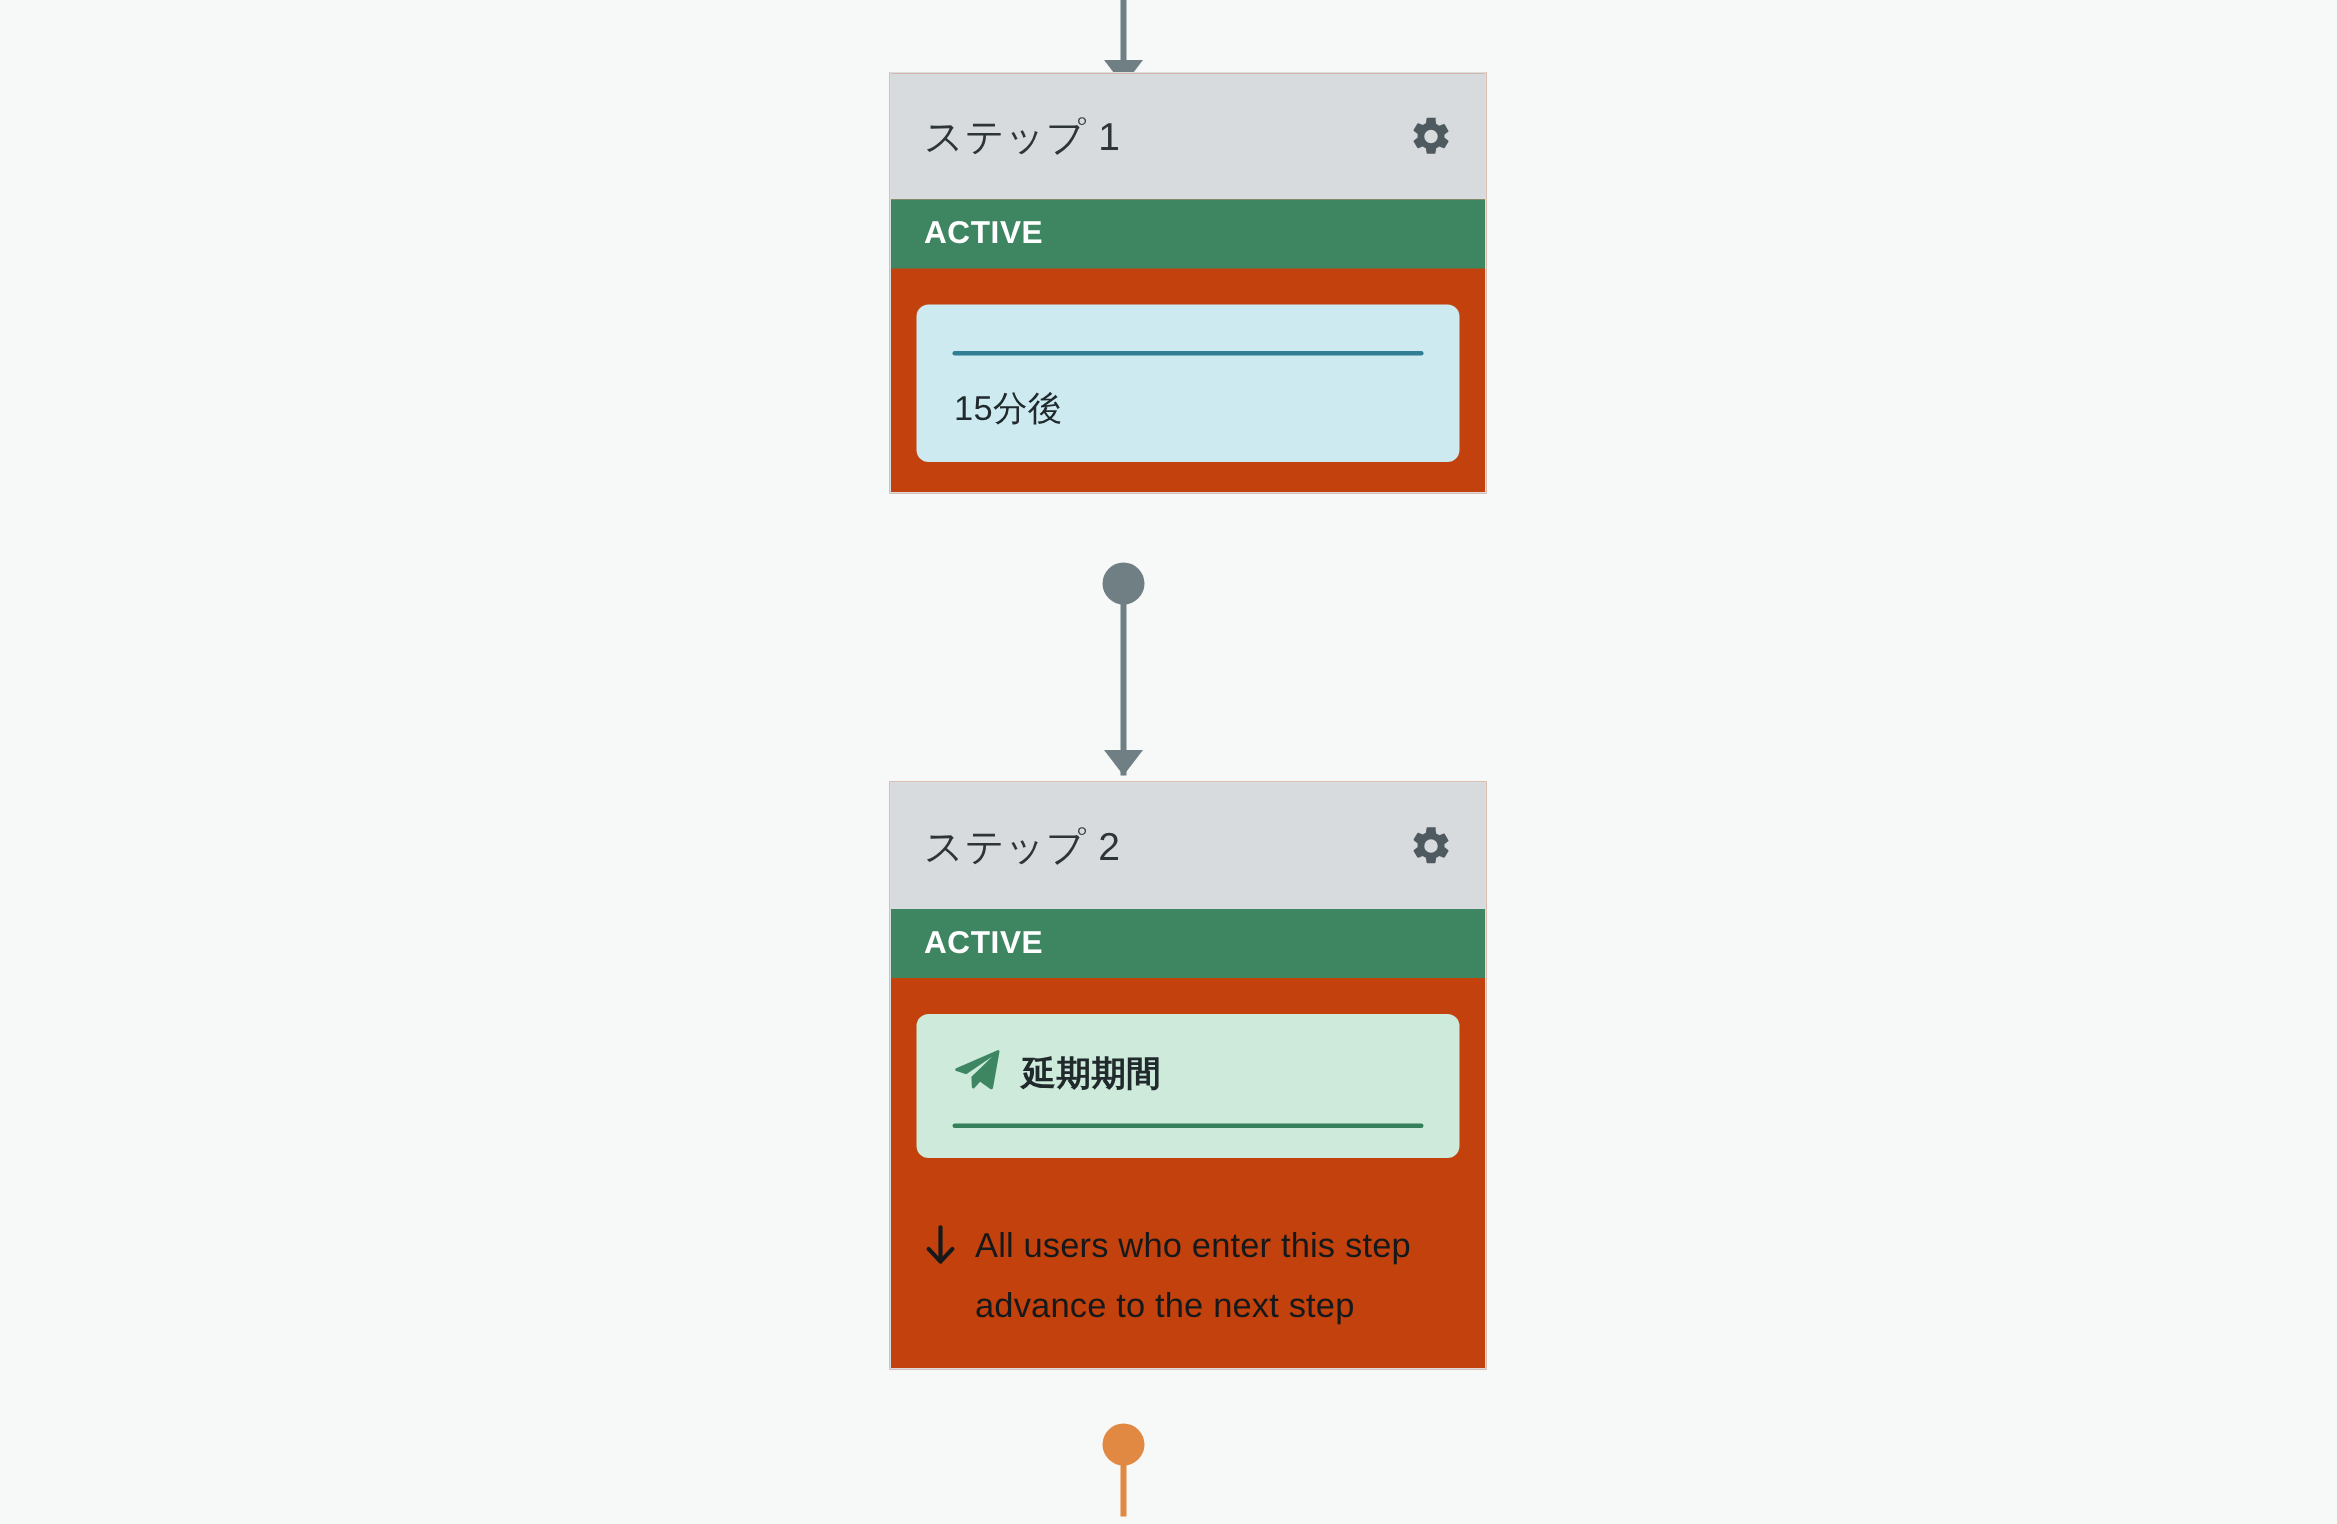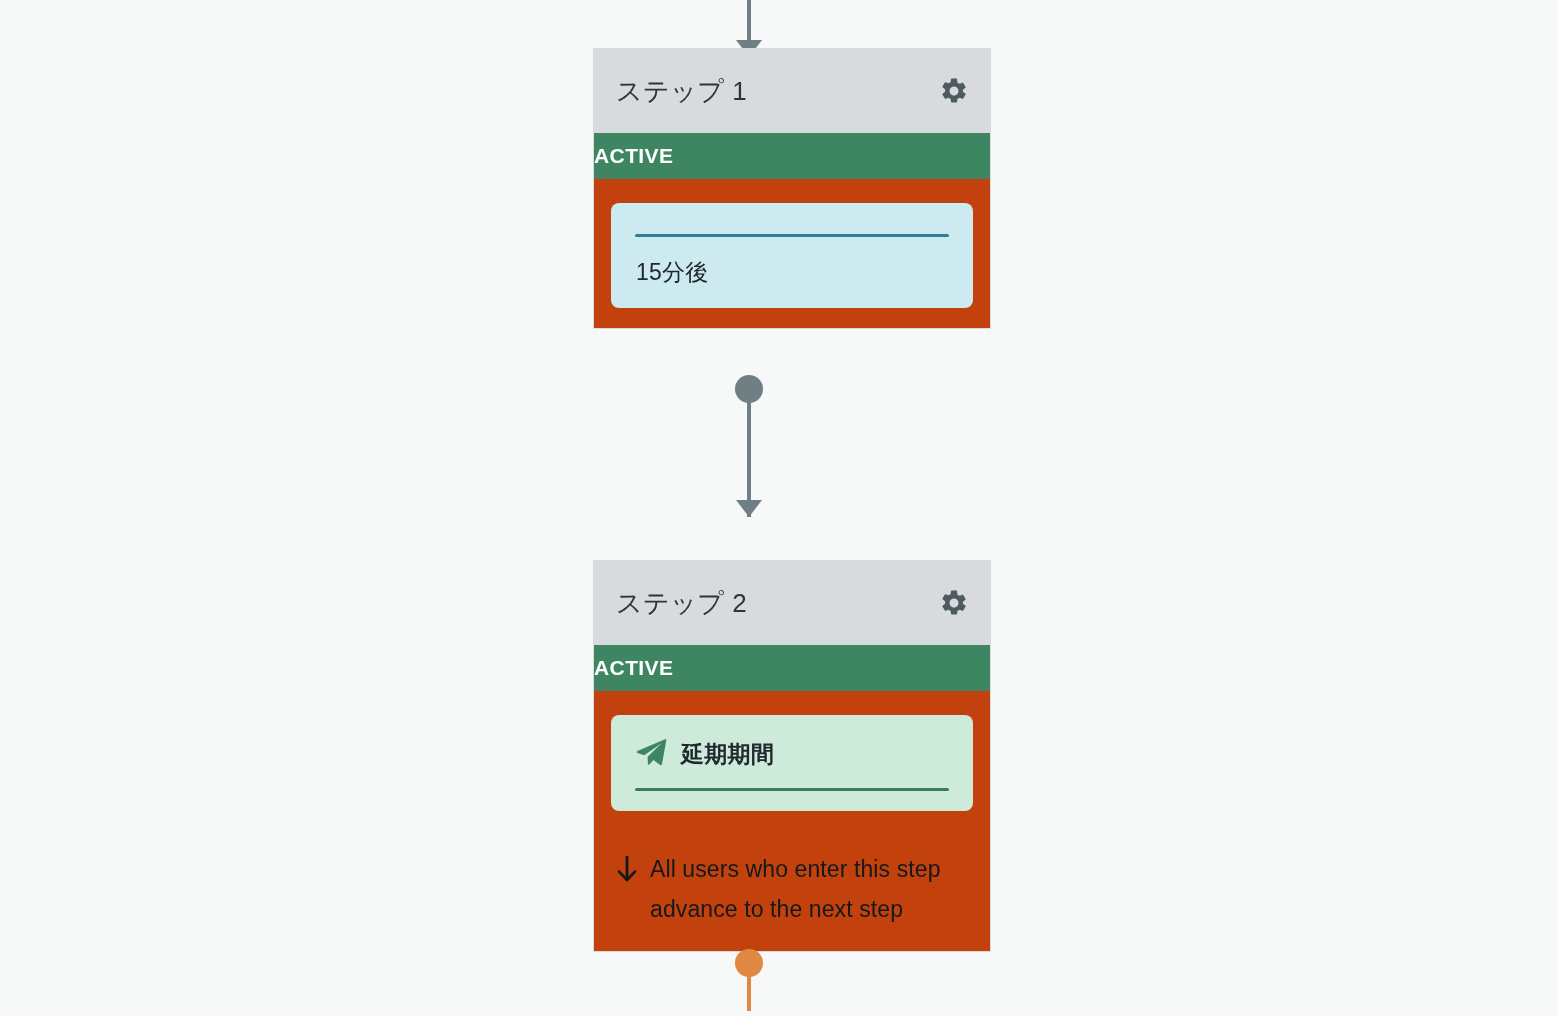--- a/index.html
+++ b/index.html
@@ -96,20 +96,21 @@
     width: 30px;
     height: 30px;
     display: block;
     cursor: pointer;
   }
   .status-band {
     height: 46px;
     background: #3e8662;
     display: flex;
     align-items: center;
+    padding-left: 22px;
     box-sizing: border-box;
   }
   .status-label {
     color: #ffffff;
     font-size: 21px;
     font-weight: bold;
     letter-spacing: 0.4px;
   }
   .step-body {
     padding: 24px 17px 20px 17px;
@@ -213,21 +214,21 @@
       </div>
     </div>
   </div>
 
   <div class="connector" id="conn-mid" style="top:375px;">
     <div class="conn-dot"></div>
     <div class="conn-line"></div>
     <div class="conn-arrow"></div>
   </div>
 
-  <div class="step-card" id="step-card-2" style="top:560px;">
+  <div class="step-card" id="step-card-2" style="top:521px;">
 
     <div class="step-header">
       <span class="step-title">ステップ 2</span>
       <span class="gear-icon">
         <svg viewBox="0 0 24 24" width="30" height="30" aria-hidden="true">
           <path fill="#4e5a5f" d="M19.14 12.94a7.5 7.5 0 0 0 .05-.94 7.5 7.5 0 0 0-.05-.94l2.03-1.58a.48.48 0 0 0 .12-.61l-1.92-3.32a.48.48 0 0 0-.58-.22l-2.39.96a7.03 7.03 0 0 0-1.63-.94l-.36-2.54A.47.47 0 0 0 13.94 2h-3.84a.47.47 0 0 0-.47.4l-.36 2.54c-.59.24-1.13.56-1.63.94l-2.39-.96a.47.47 0 0 0-.58.22L2.75 8.46a.47.47 0 0 0 .12.61l2.03 1.58c-.04.31-.06.63-.06.95s.02.64.06.95l-2.03 1.58a.48.48 0 0 0-.12.61l1.92 3.32c.12.22.38.3.58.22l2.39-.96c.5.38 1.04.7 1.63.94l.36 2.54c.04.24.24.4.47.4h3.84c.24 0 .44-.16.47-.4l.36-2.54c.59-.24 1.13-.56 1.63-.94l2.39.96c.22.08.47 0 .58-.22l1.92-3.32a.48.48 0 0 0-.12-.61l-2.03-1.58zM12 15.6A3.6 3.6 0 1 1 12 8.4a3.6 3.6 0 0 1 0 7.2z"></path>
         </svg>
       </span>
     </div>
 

